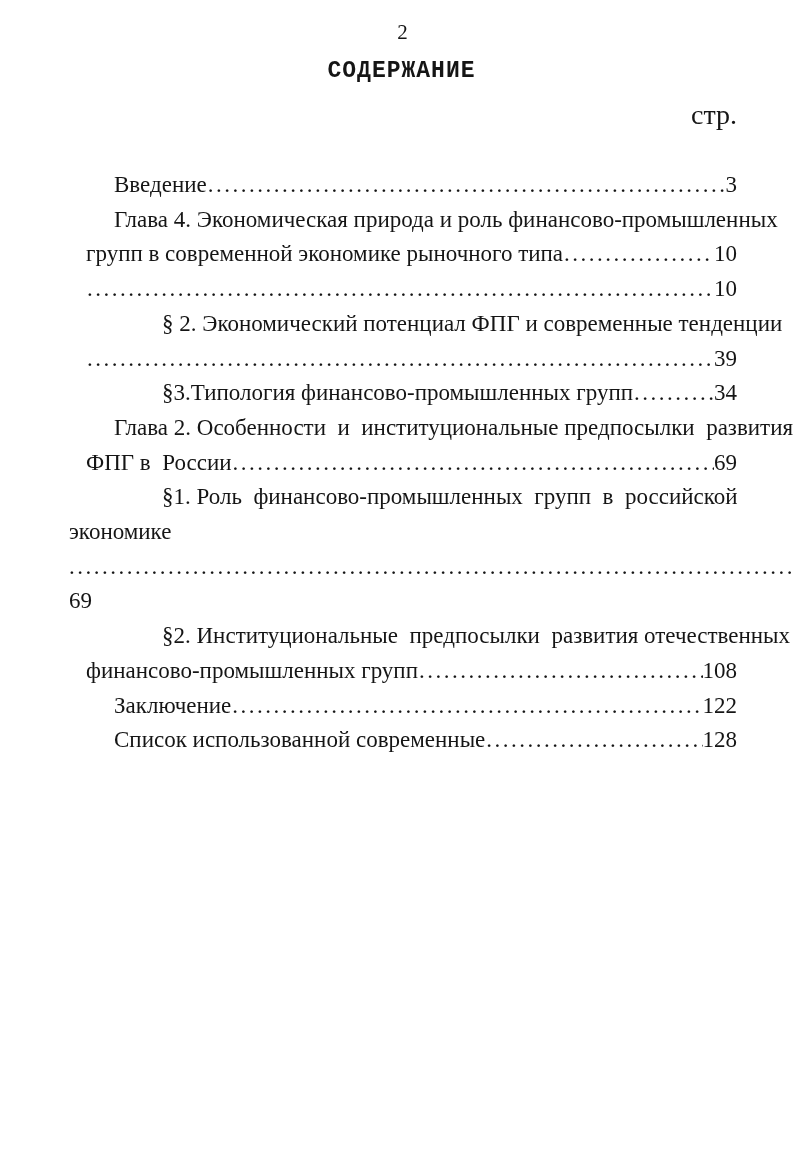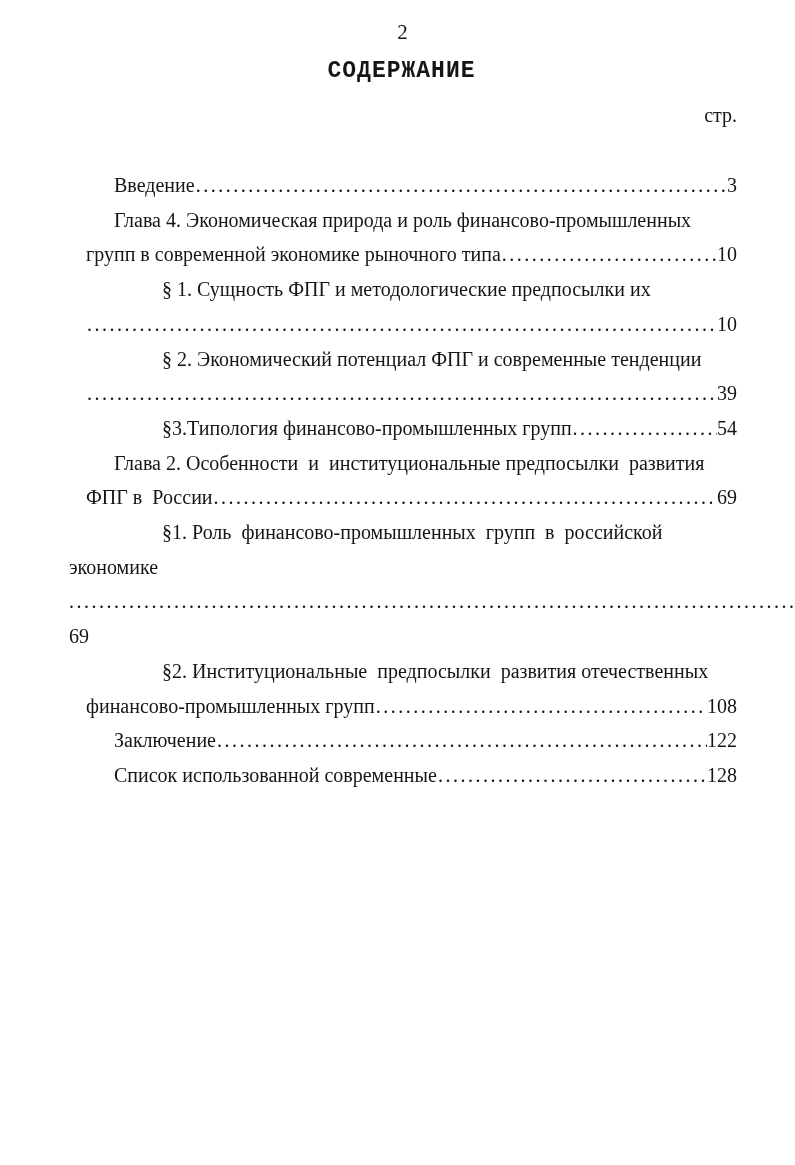--- a/index.html
+++ b/index.html
@@ -32,32 +32,32 @@
     font-size: 23px;
     font-weight: bold;
     letter-spacing: 1px;
     line-height: 30px;
     margin-top: 12px;
     padding-left: 4px;
     font-family: Liberation Mono, monospace;
   }
   .page-col-label {
     text-align: right;
-    font-size: 20px;
+    font-size: 28px;
     line-height: 26px;
     margin-top: 16px;
   }
   .toc {
     margin-top: 40px;
   }
   .toc-row {
     display: flex;
     align-items: baseline;
     line-height: 34.7px;
-    font-size: 20px;
+    font-size: 23px;
     white-space: pre;
   }
   .indent-para  { padding-left: 52px; }
   .indent-section { padding-left: 100px; }
   .indent-none { padding-left: 0; margin-left: 24px; }
   .indent-tiny { padding-left: 6px; flex-direction: column; }
   .row-text { white-space: pre; }
   .dot-leader {
     flex: 1 1 auto;
     overflow: hidden;
@@ -80,25 +80,24 @@
 
   <div class="doc-title">СОДЕРЖАНИЕ</div>
 
   <div class="page-col-label">стр.</div>
 
   <div class="toc">
     <div>
         <div class="toc-row indent-para"><span class="row-text">Введение</span><span class="dot-leader"></span><span class="row-page">3</span></div>
         <div class="toc-row indent-para"><span class="row-text">Глава 4. Экономическая природа и роль финансово-промышленных</span></div>
         <div class="toc-row indent-none"><span class="row-text">групп в современной экономике рыночного типа</span><span class="dot-leader"></span><span class="row-page">10</span></div>
-        <div class="toc-row indent-section"><span class="row-text">§ 1. Сущность ФПГ и методологические предпосылки их</span></div>
         <div class="toc-row indent-none"><span class="dot-leader"></span><span class="row-page">10</span></div>
         <div class="toc-row indent-section"><span class="row-text">§ 2. Экономический потенциал ФПГ и современные тенденции</span></div>
         <div class="toc-row indent-none"><span class="dot-leader"></span><span class="row-page">39</span></div>
-        <div class="toc-row indent-section"><span class="row-text">§3.Типология финансово-промышленных групп</span><span class="dot-leader"></span><span class="row-page">54</span></div>
+        <div class="toc-row indent-section"><span class="row-text">§3.Типология финансово-промышленных групп</span><span class="dot-leader"></span><span class="row-page">34</span></div>
         <div class="toc-row indent-para"><span class="row-text">Глава 2. Особенности  и  институциональные предпосылки  развития</span></div>
         <div class="toc-row indent-none"><span class="row-text">ФПГ в  России</span><span class="dot-leader"></span><span class="row-page">69</span></div>
         <div class="toc-row indent-section"><span class="row-text">§1. Роль  финансово-промышленных  групп  в  российской</span></div>
         <div class="toc-row indent-tiny"><span class="row-text">экономике</span><span class="dot-leader"></span><span class="row-page">69</span></div>
         <div class="toc-row indent-section"><span class="row-text">§2. Институциональные  предпосылки  развития отечественных</span></div>
         <div class="toc-row indent-none"><span class="row-text">финансово-промышленных групп</span><span class="dot-leader"></span><span class="row-page">108</span></div>
         <div class="toc-row indent-para"><span class="row-text">Заключение</span><span class="dot-leader"></span><span class="row-page">122</span></div>
         <div class="toc-row indent-para"><span class="row-text">Список использованной современные</span><span class="dot-leader"></span><span class="row-page">128</span></div>
       </div>
   </div>

